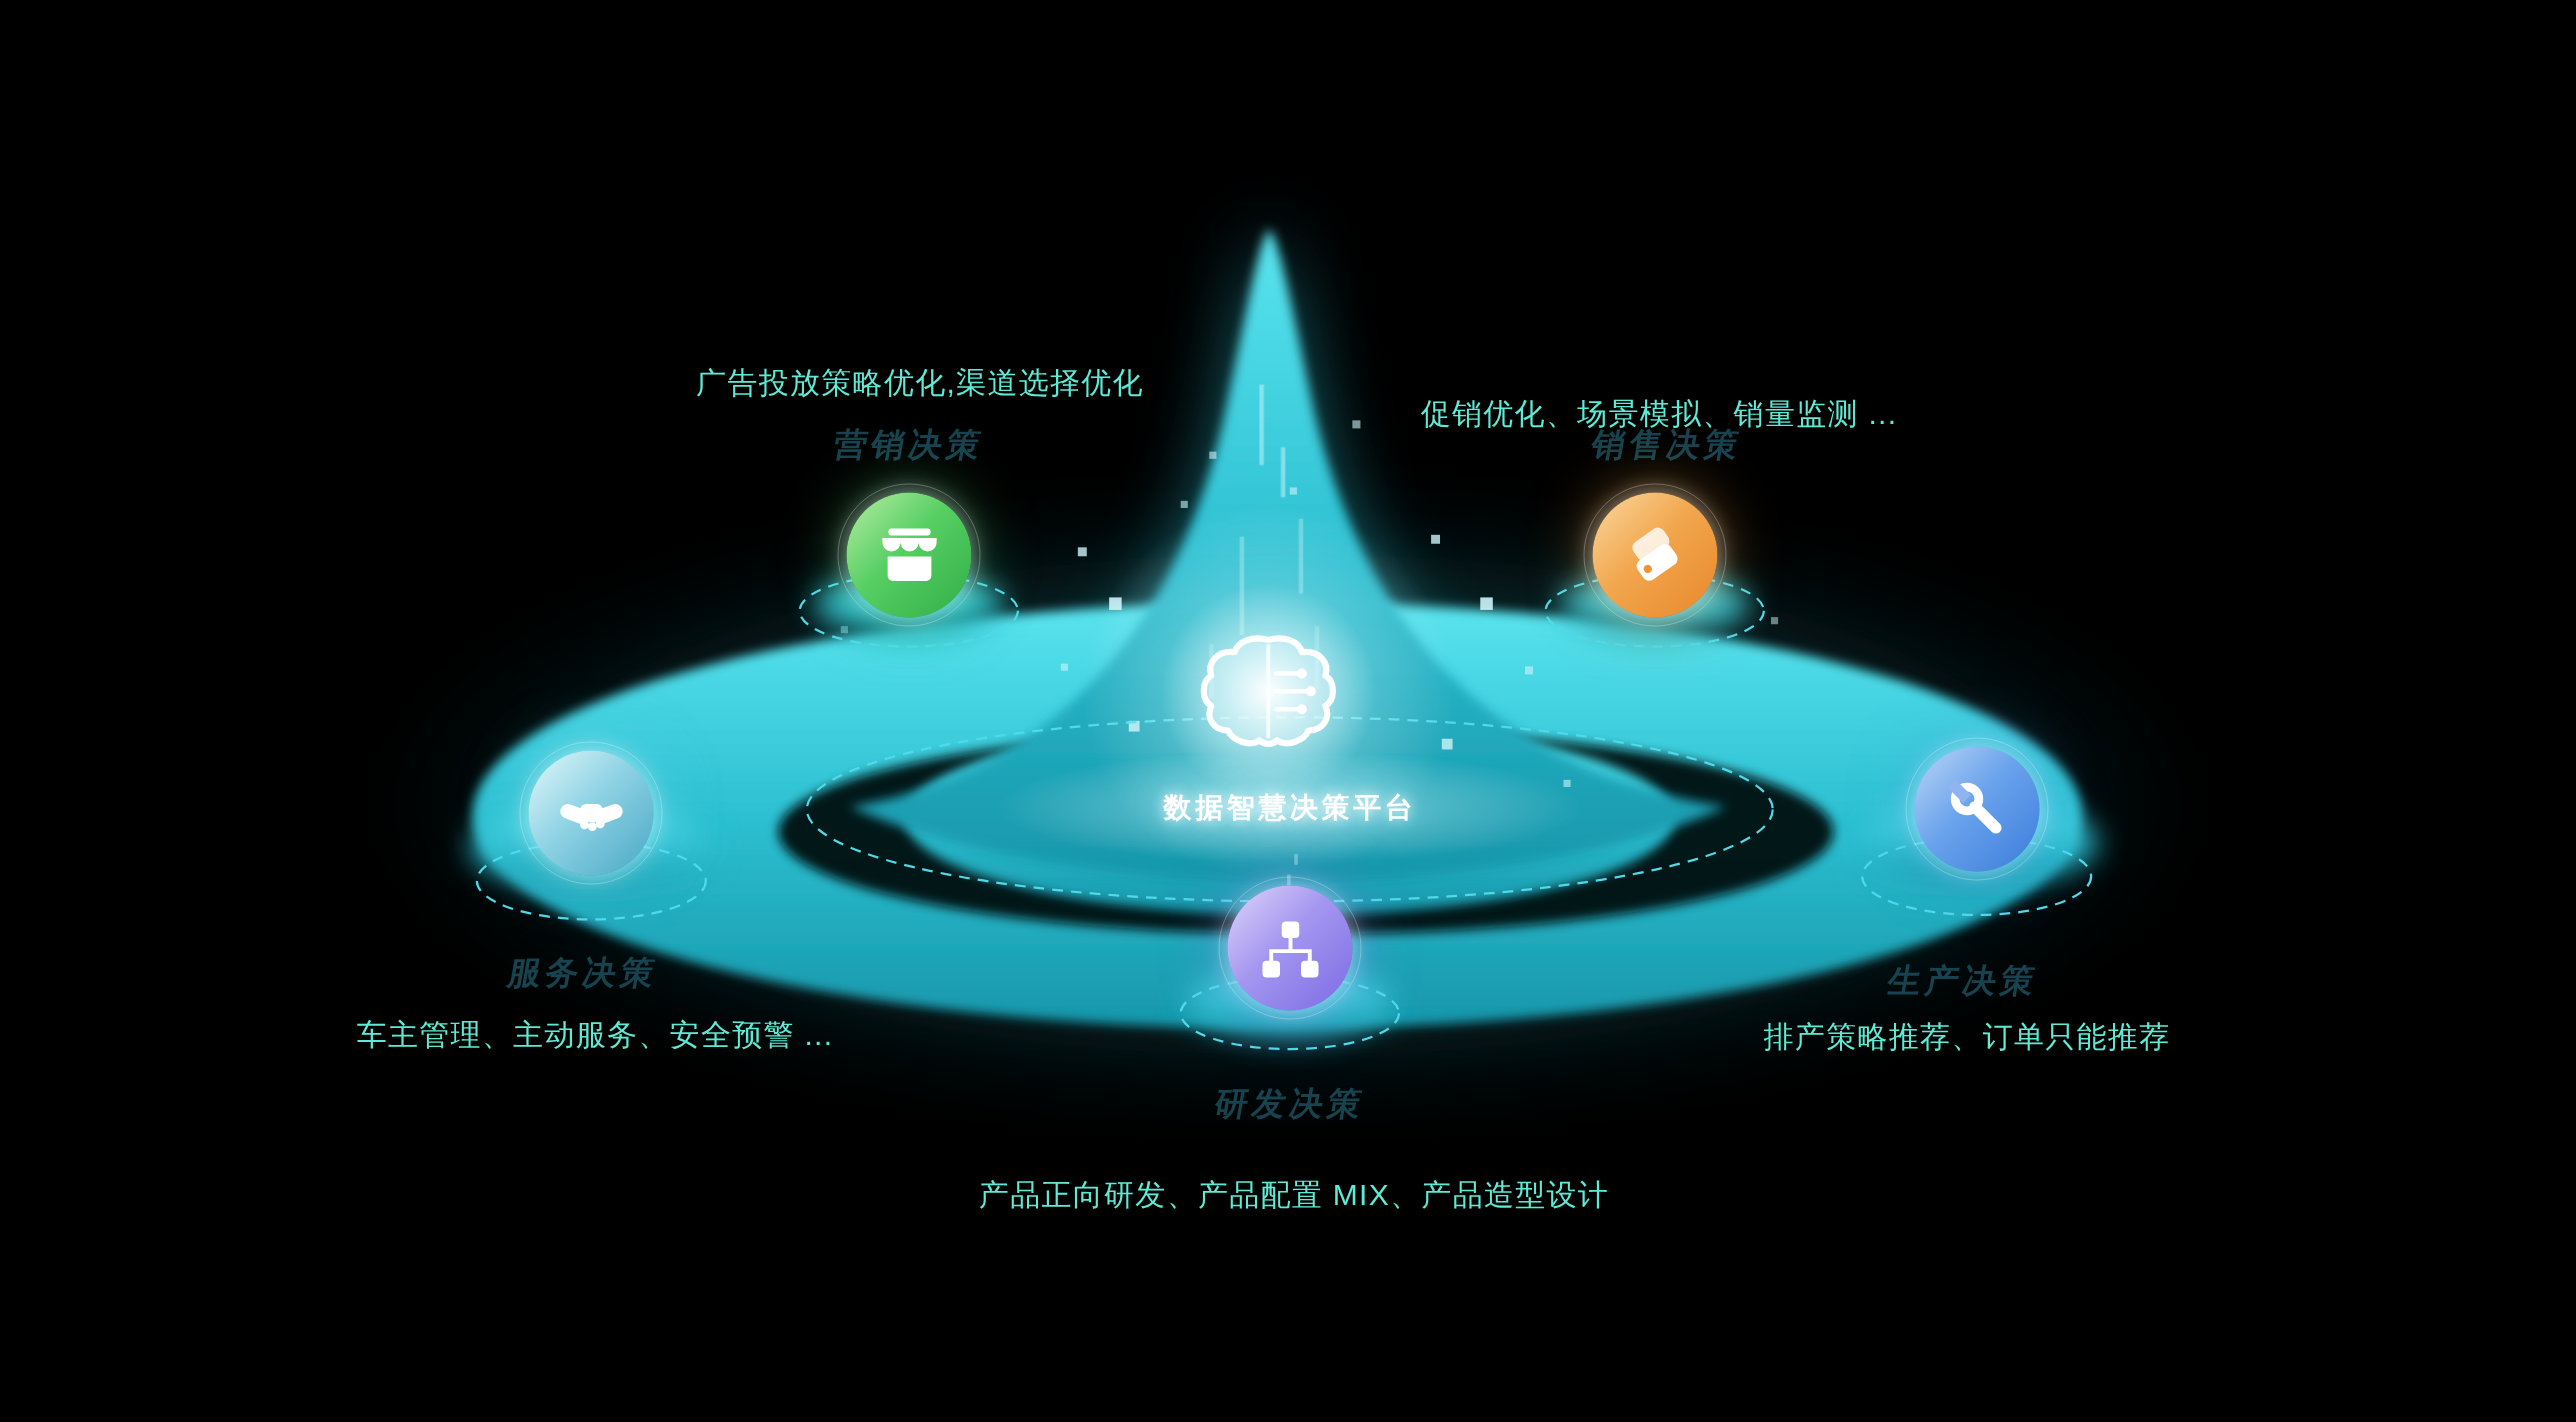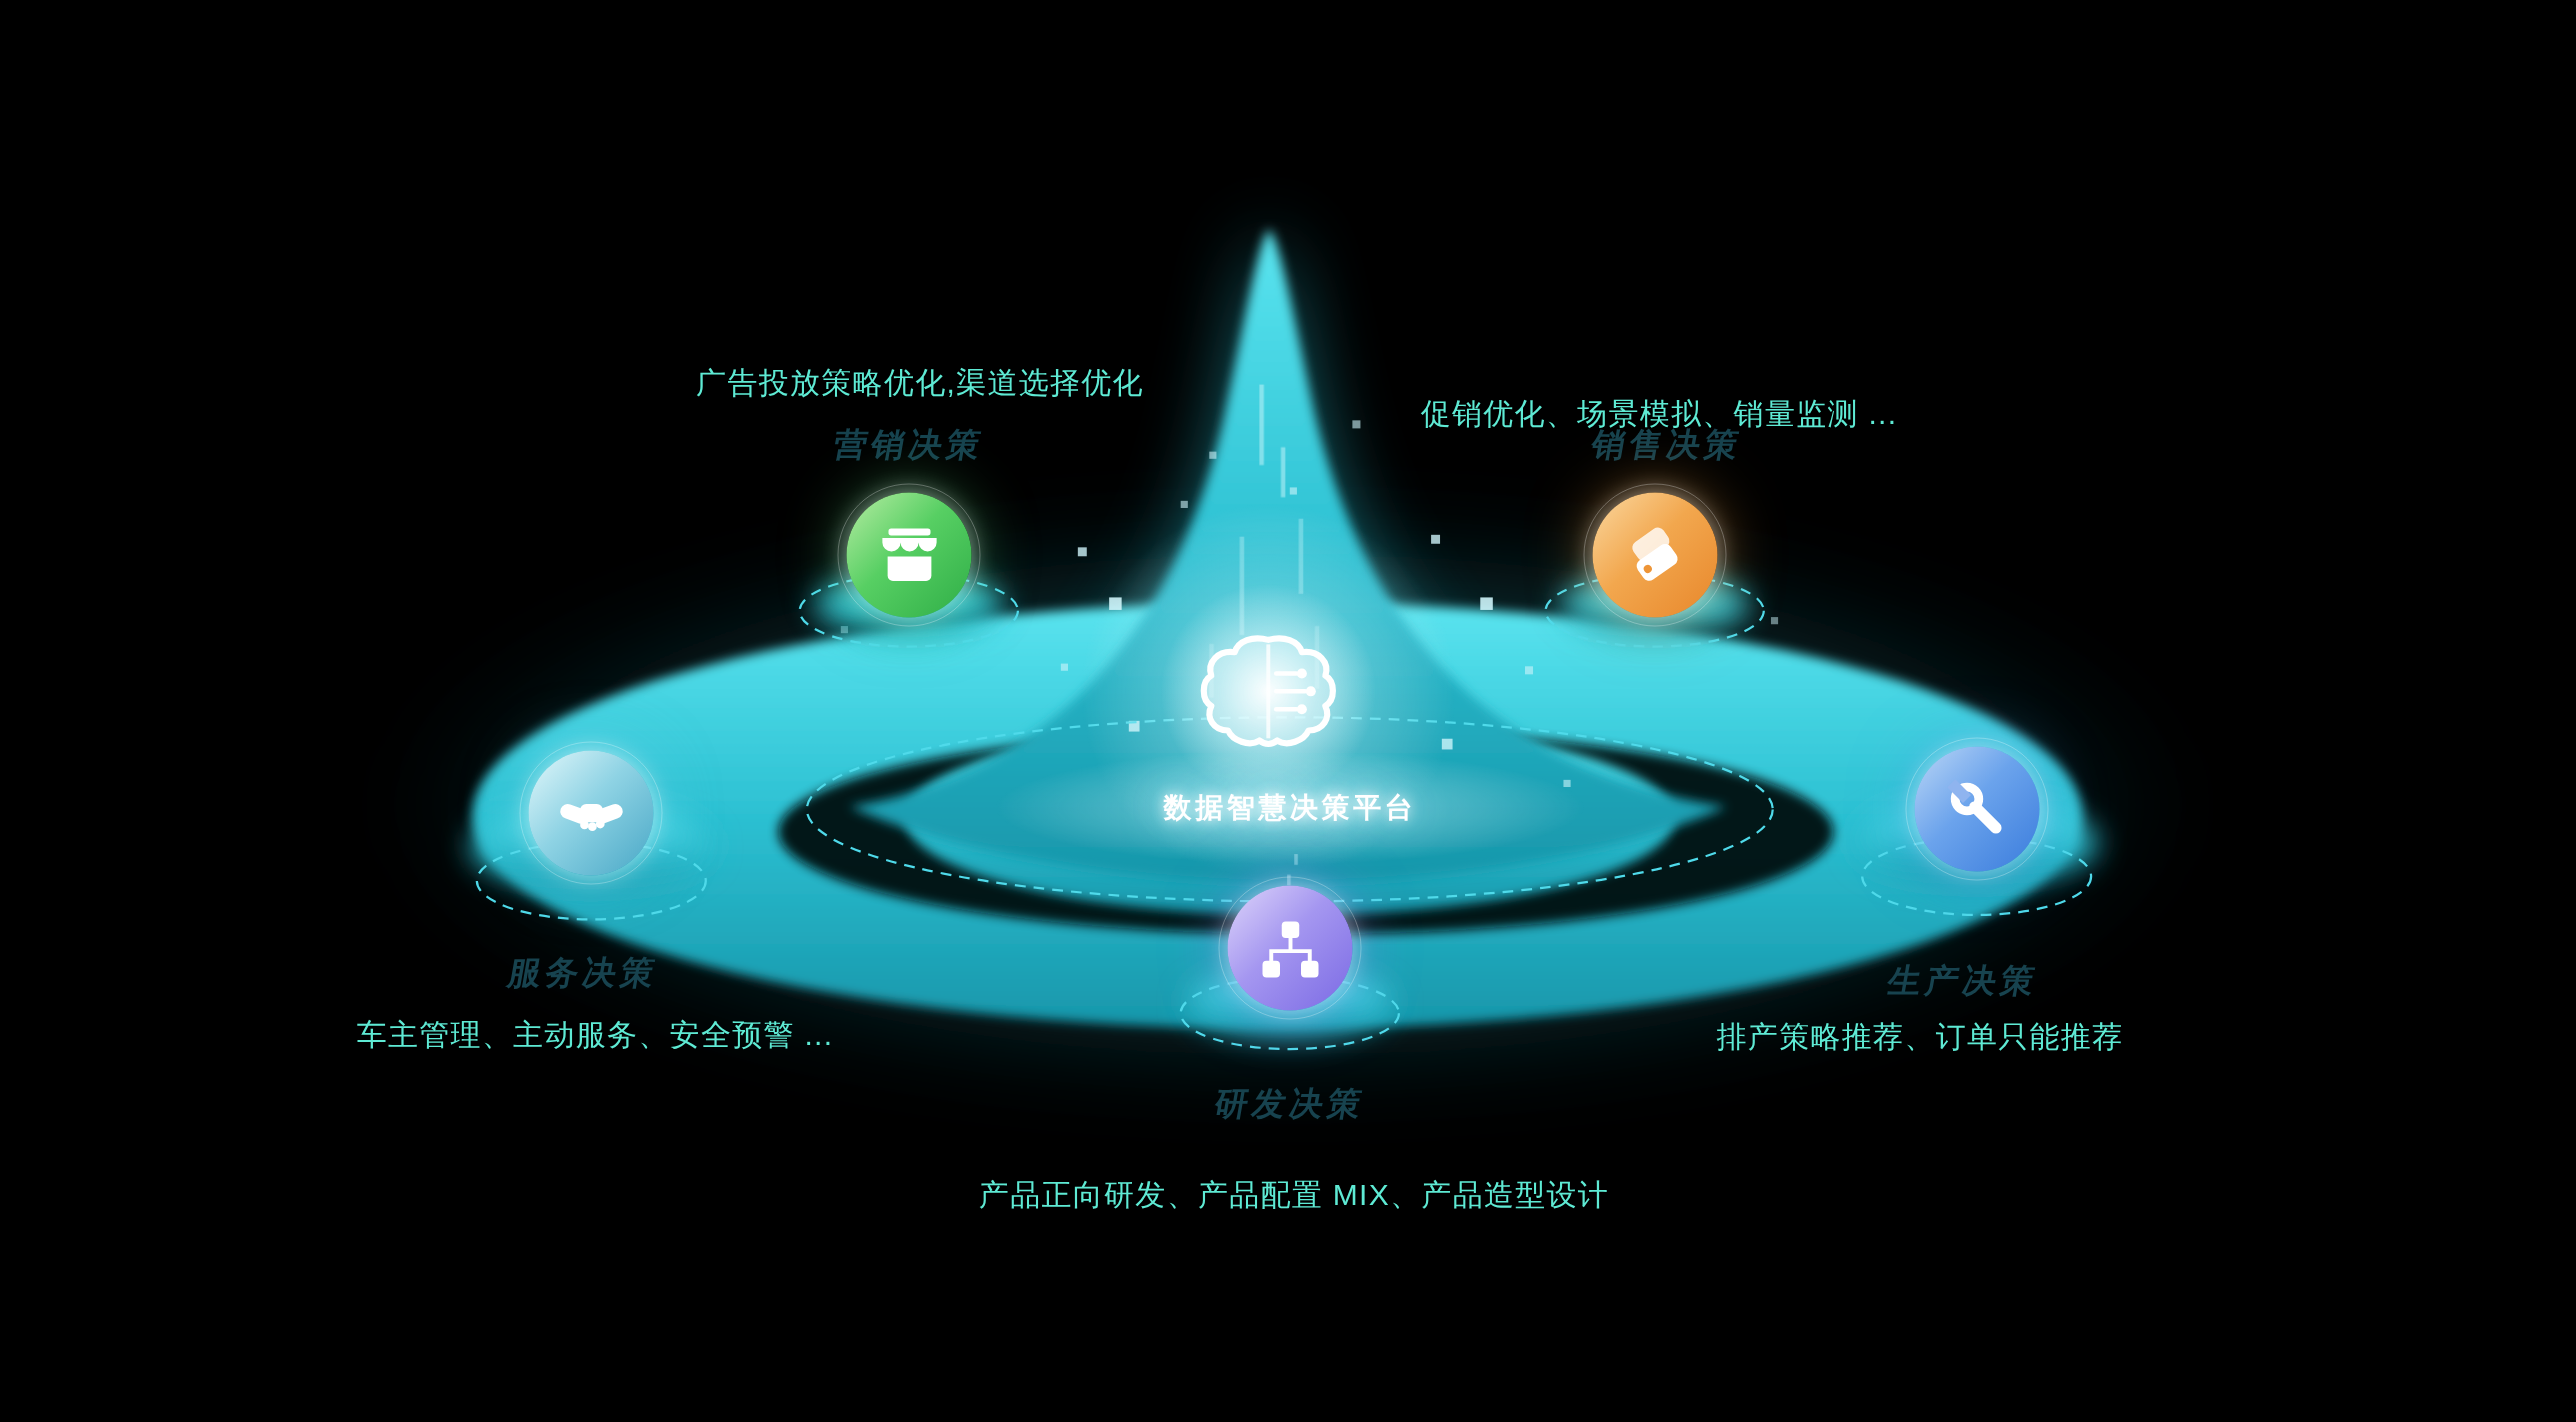--- a/index.html
+++ b/index.html
@@ -23,21 +23,21 @@
         box-shadow:0 0 23px rgba(255,255,255,.5),0 0 63px rgba(240,160,60,.55);}
   .node-teal{left:591px;top:813px;background:linear-gradient(135deg,#e4f8fb 0%,#8fd3e4 45%,#48a7c6 100%);
         box-shadow:0 0 23px rgba(255,255,255,.55),0 0 63px rgba(110,205,230,.55);}
   .node-blue{left:1977px;top:809px;background:linear-gradient(135deg,#bcd7f6 0%,#6ba3ec 45%,#3a7cdc 100%);
         box-shadow:0 0 23px rgba(255,255,255,.5),0 0 63px rgba(90,150,235,.55);}
   .node-purple{left:1290px;top:948px;background:linear-gradient(135deg,#ded5fa 0%,#a496f0 45%,#7b6ae4 100%);
         box-shadow:0 0 23px rgba(255,255,255,.5),0 0 63px rgba(150,130,240,.55);}
   .d-marketing{left:920px;top:383px;}
   .d-sales{left:1659px;top:371px;margin-top:43px;}
   .d-service{left:595px;top:1035px;}
-  .d-production{left:1920px;top:1037px;text-align:right;}
+  .d-production{left:1967px;top:1037px;text-align:right;}
   .d-rnd{left:1294px;top:1195px;}
   .c-marketing{left:909px;top:445px;}
   .c-sales{left:1667px;top:445px;}
   .c-service{left:583px;top:973px;}
   .c-production{left:1963px;top:981px;}
   .c-rnd{left:1290px;top:1104px;}
 </style>
 </head>
 <body>
 

